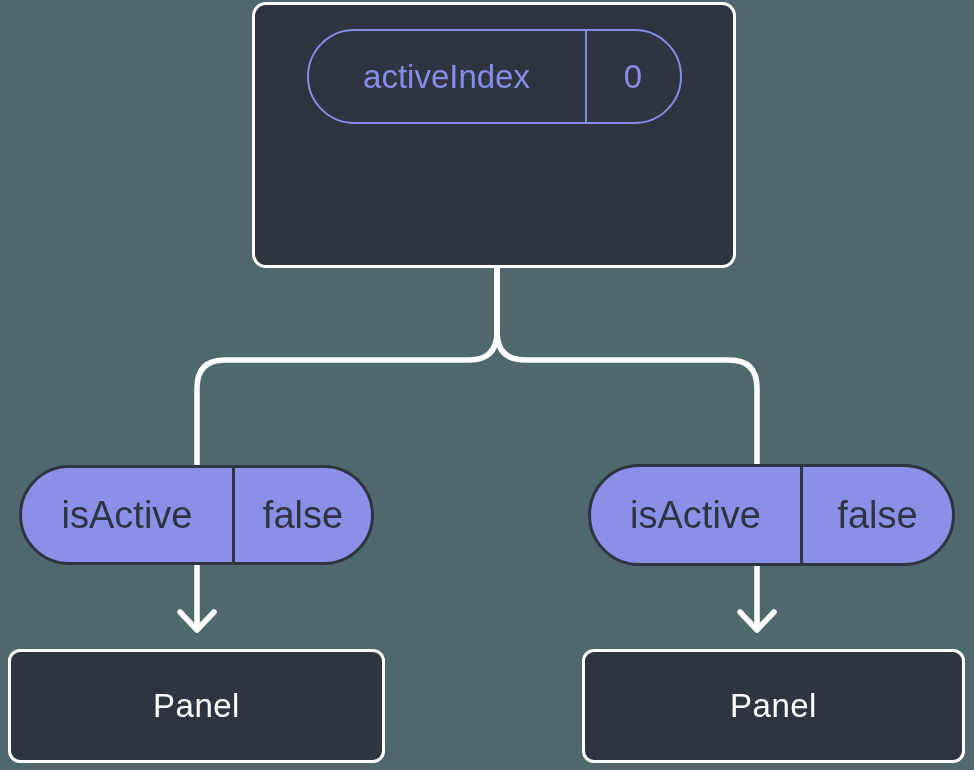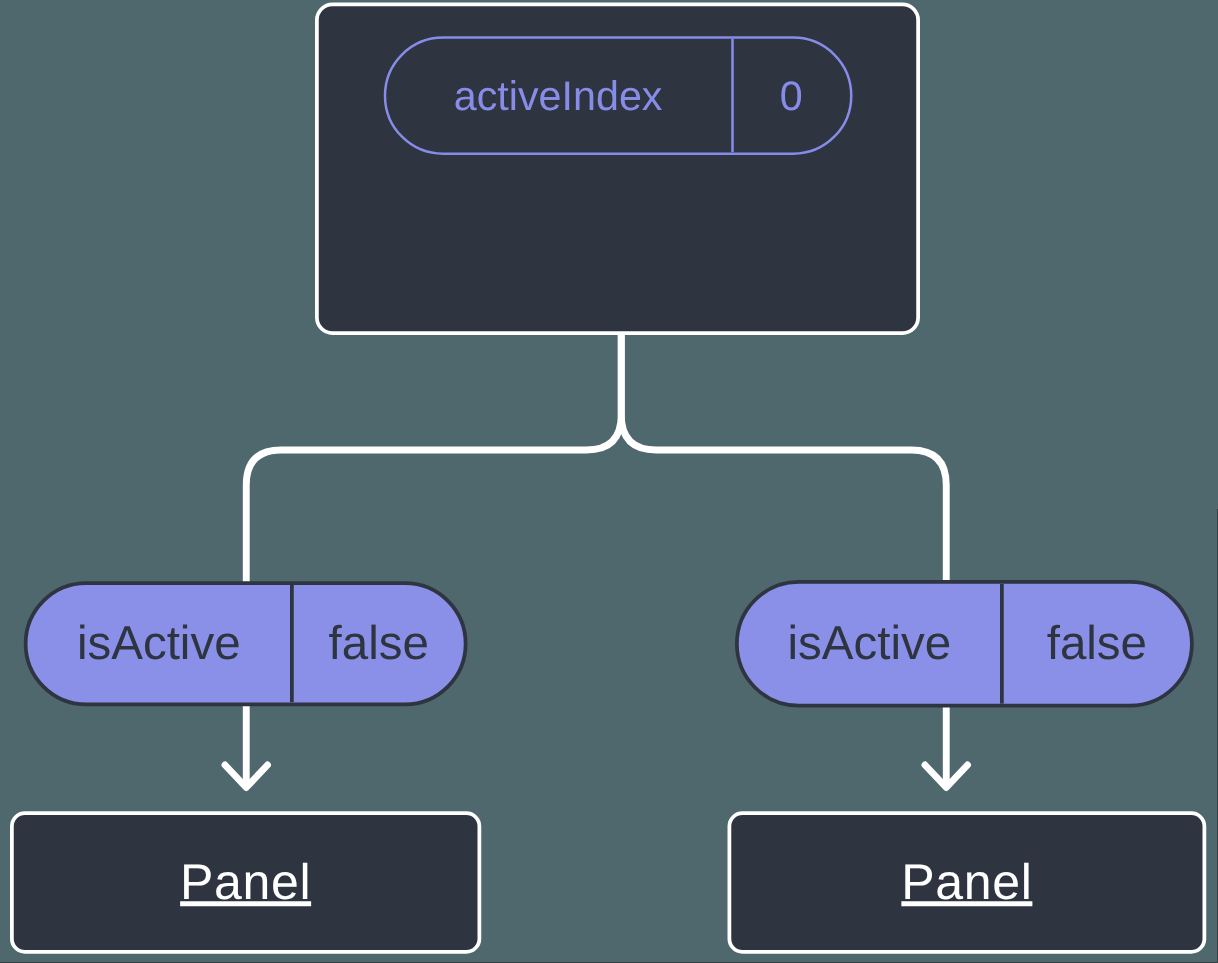--- a/index.html
+++ b/index.html
@@ -34,21 +34,21 @@
     margin-top:46px;
     font-size:34px;font-weight:500;line-height:44px;
     letter-spacing:.5px;
   }
   .node-panel{
     display:flex;align-items:center;justify-content:center;
     border-radius:12px;
   }
   .panel-left{left:8px;top:649px;width:377px;height:114px;}
   .panel-right{left:582px;top:649px;width:383px;height:114px;}
-  .panel-label{font-size:40px;font-weight:500;letter-spacing:.5px;text-decoration:underline;}
+  .panel-label{font-size:33px;font-weight:500;letter-spacing:.5px;}
   
   .pill{
     display:flex;align-items:stretch;
     border-radius:60px;
     box-sizing:border-box;
     overflow:hidden;
   }
   .pill .seg{
     display:flex;align-items:center;justify-content:center;
   }

